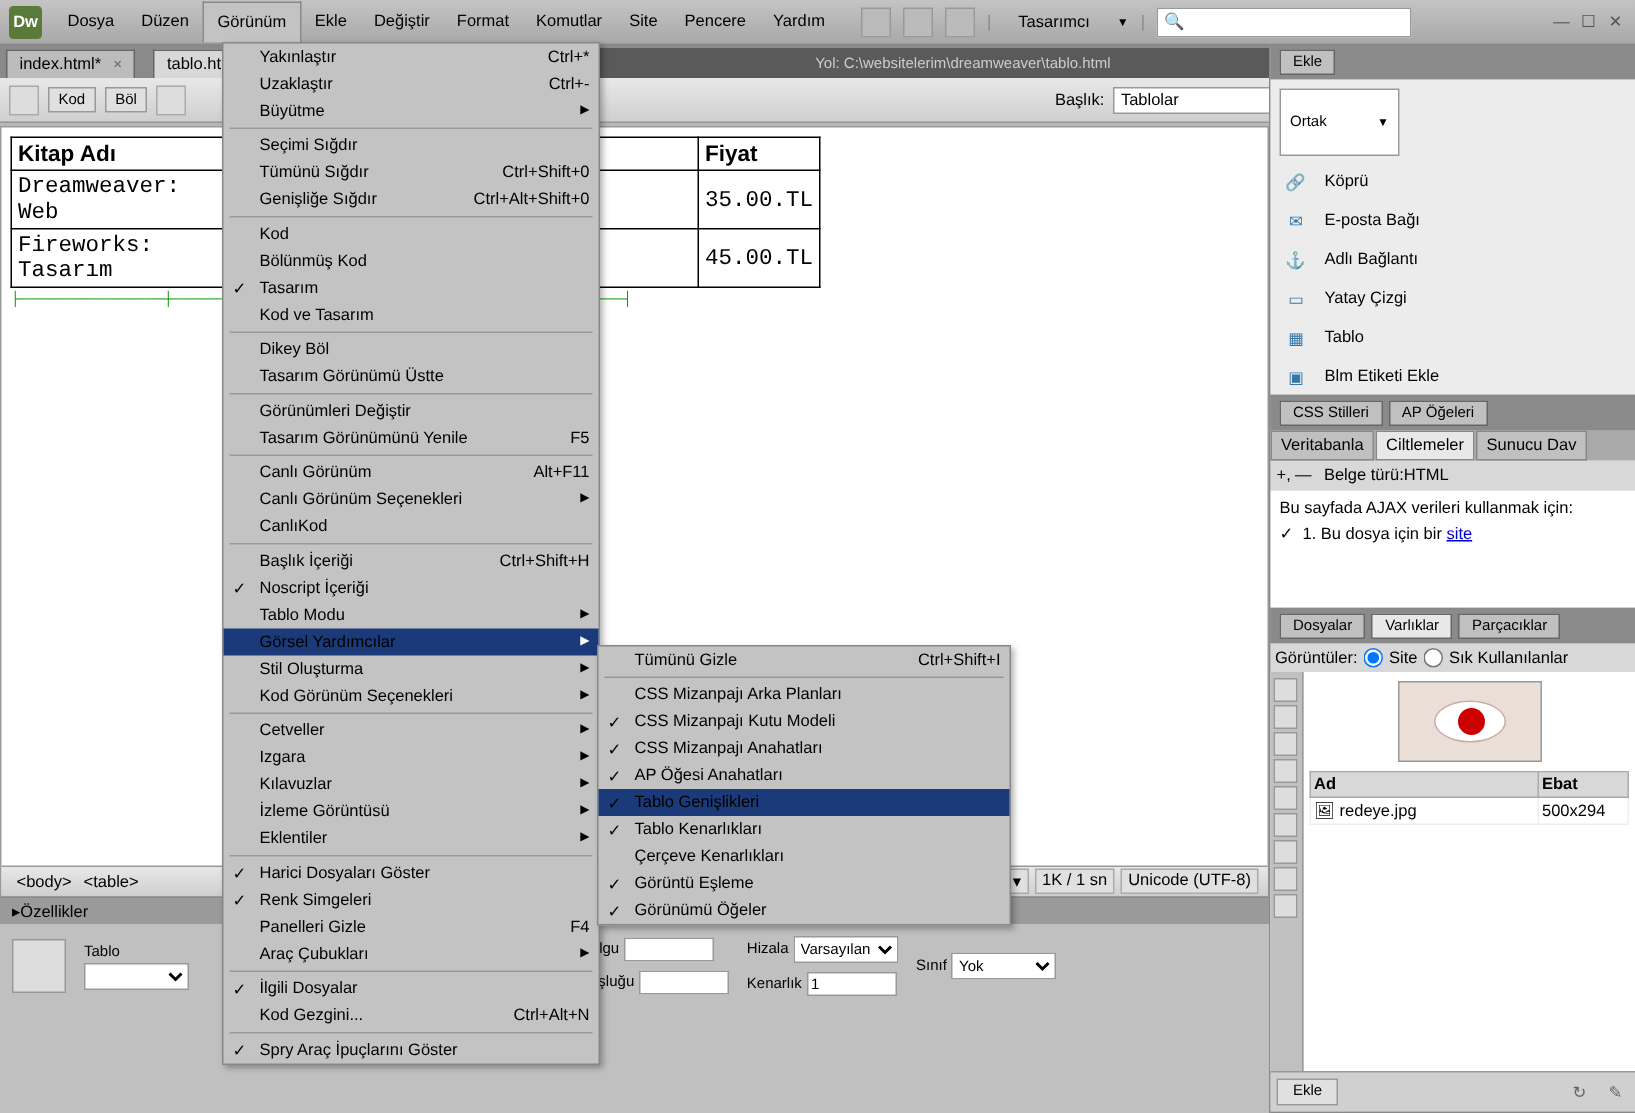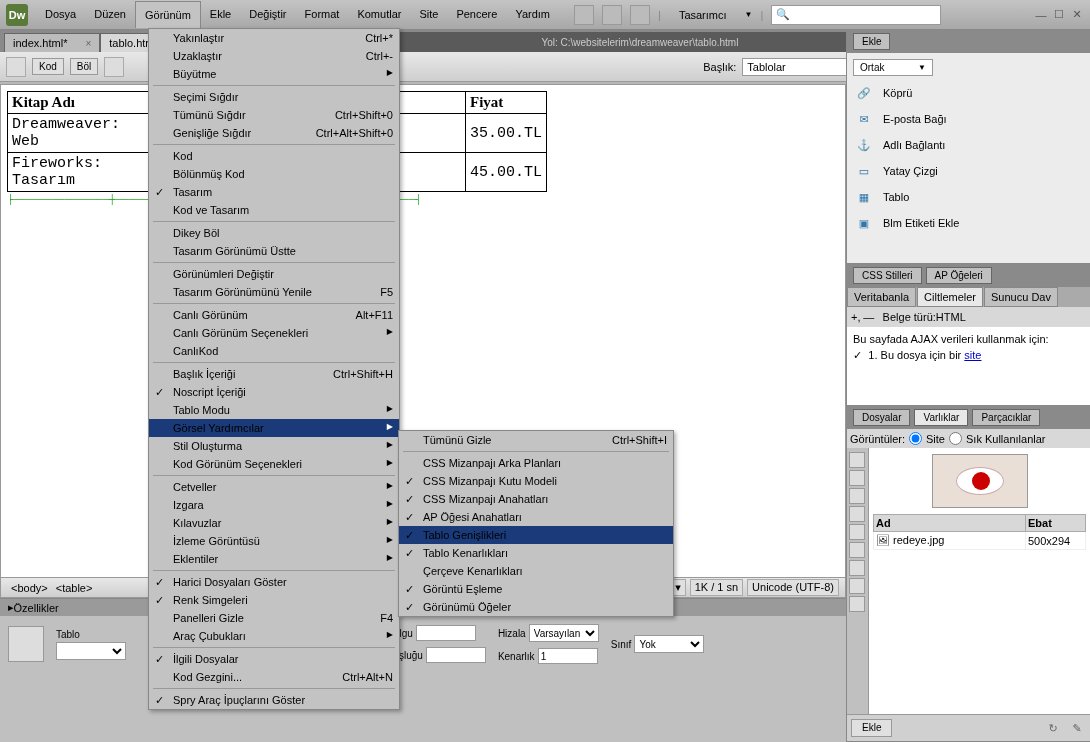--- a/index.html
+++ b/index.html
@@ -9,33 +9,33 @@
 .menubar{display:flex;gap:0}
 .menubar span{padding:7px 9px;cursor:pointer}
 .menubar span.active{background:#c3c3c3;border:1px solid #888;border-bottom:none}
 .toolbar-extra{display:flex;align-items:center;gap:8px;margin-left:15px}
 .tool-drop{width:20px;height:20px;background:#bbb;border:1px solid #999}
 .tasarimci{padding:4px 10px}
 .search-box{width:170px;height:20px;background:#fff;border:1px solid #999;display:flex;align-items:center;padding:0 4px}
 .win-controls{margin-left:auto;display:flex;gap:4px}
 .win-controls span{width:14px;height:14px;display:flex;align-items:center;justify-content:center;color:#555}
 .tabs-row{height:22px;background:#8a8a8a;display:flex;align-items:flex-end;padding:0 4px}
-.file-tab{background:#bcbcbc;padding:3px 8px;border:1px solid #666;border-bottom:none;margin-right:0;display:flex;align-items:center;gap:18px;font-size:11px}
+.file-tab{background:#bcbcbc;padding:3px 8px;border:1px solid #666;border-bottom:none;margin-right:12px;display:flex;align-items:center;gap:8px;font-size:11px}
 .file-tab .x{color:#666;font-size:10px}
 .path-bar{flex:1;background:#5a5a5a;color:#ccc;height:20px;display:flex;align-items:center;justify-content:center;font-size:10px;margin-left:4px}
 .doc-toolbar{height:30px;background:linear-gradient(#e8e8e8,#cfcfcf);border-bottom:1px solid #999;display:flex;align-items:center;padding:0 6px;gap:6px}
 .tb-btn{width:20px;height:20px;border:1px solid #aaa;background:#ddd}
 .kod-btn{padding:2px 6px;border:1px solid #999;background:#e0e0e0;font-size:10px}
 .baslik-input{width:140px;height:18px;border:1px solid #999;background:#fff;padding:0 4px;font-size:11px}
 .tb-ico{width:18px;height:18px;color:#666;display:flex;align-items:center;justify-content:center}
 .main-area{position:absolute;top:84px;left:0;right:244px;bottom:144px;background:#fff;border:1px solid #999}
 .doc-canvas{padding:6px}
 table.doc{border-collapse:collapse;width:540px}
 table.doc td{border:1px solid #000;padding:2px 4px;font-family:Liberation Mono, monospace;font-size:15px}
-table.doc th{border:1px solid #000;padding:2px 4px;font-family:Liberation Serif, serif;font-size:15px;font-weight:bold;text-align:left}
+table.doc th{border:1px solid #000;padding:2px 4px;font-family:Liberation Sans, sans-serif;font-size:15px;font-weight:bold;text-align:left}
 .ruler-mark{color:#090;font-size:9px;margin-top:2px}
 .status-bar{position:absolute;bottom:0;left:0;right:0;height:20px;background:linear-gradient(#e8e8e8,#cfcfcf);border-top:1px solid #999;display:flex;align-items:center;padding:0 6px;font-size:10px}
 .status-bar .tag{padding:0 4px}
 .status-bar .right{margin-left:auto;display:flex;gap:4px}
 .status-bar .seg{border:1px solid #aaa;padding:1px 4px;background:#e0e0e0}
 .dropdown{position:absolute;top:28px;left:148px;width:252px;background:#c3c3c3;border:1px solid #888;box-shadow:2px 2px 4px rgba(0,0,0,.3);z-index:100}
 .dropdown .mi{display:flex;align-items:flex-start;padding:3px 6px 3px 24px;position:relative;font-size:11px}
 .dropdown .mi .sc{margin-left:auto;color:#000}
 .dropdown .mi .chk{position:absolute;left:6px}
 .dropdown .mi .arr{position:absolute;right:6px}
@@ -73,21 +73,21 @@
 .asset-thumb{width:96px;height:54px;border:1px solid #999;margin:2px auto 6px;background:#eadfd6;display:flex;align-items:center;justify-content:center}
 .eye{width:48px;height:28px;background:#fff;border-radius:50%;position:relative;border:1px solid #caa}
 .eye::after{content:"";position:absolute;width:18px;height:18px;background:#c00;border-radius:50%;top:4px;left:15px}
 .asset-table{width:100%;border-collapse:collapse;font-size:10px}
 .asset-table th{background:#d8d8d8;border:1px solid #aaa;padding:2px;text-align:left}
 .asset-table td{border:1px solid #eee;padding:2px}
 .vpalette{position:absolute;left:0;top:0;bottom:0;width:22px;background:#c0c0c0;border-right:1px solid #999;display:flex;flex-direction:column;gap:2px;padding:4px 2px}
 .vpalette .vico{width:16px;height:16px;background:#ddd;border:1px solid #999}
 .bottom-bar{background:#d0d0d0;padding:4px;display:flex;gap:6px;border-top:1px solid #999}
 .bottom-bar .bb-btn{padding:2px 10px;border:1px solid #999;background:#e0e0e0;font-size:10px}
-.ortak-drop{background:#fff;border:1px solid #999;padding:2px 6px;width:80px;display:inline-flex;align-items:center;font-size:10px;margin-bottom:4px}
+.ortak-drop{background:#fff;border:1px solid #999;padding:16px 6px;width:80px;display:inline-flex;align-items:center;font-size:10px;margin-bottom:4px}
 .ortak-drop::after{content:"▼";margin-left:auto;font-size:8px}
 </style>
 </head>
 <body>
 
 <div class="topbar">
   <div class="logo">Dw</div>
   <div class="menubar">
     <span>Dosya</span>
     <span>Düzen</span>

